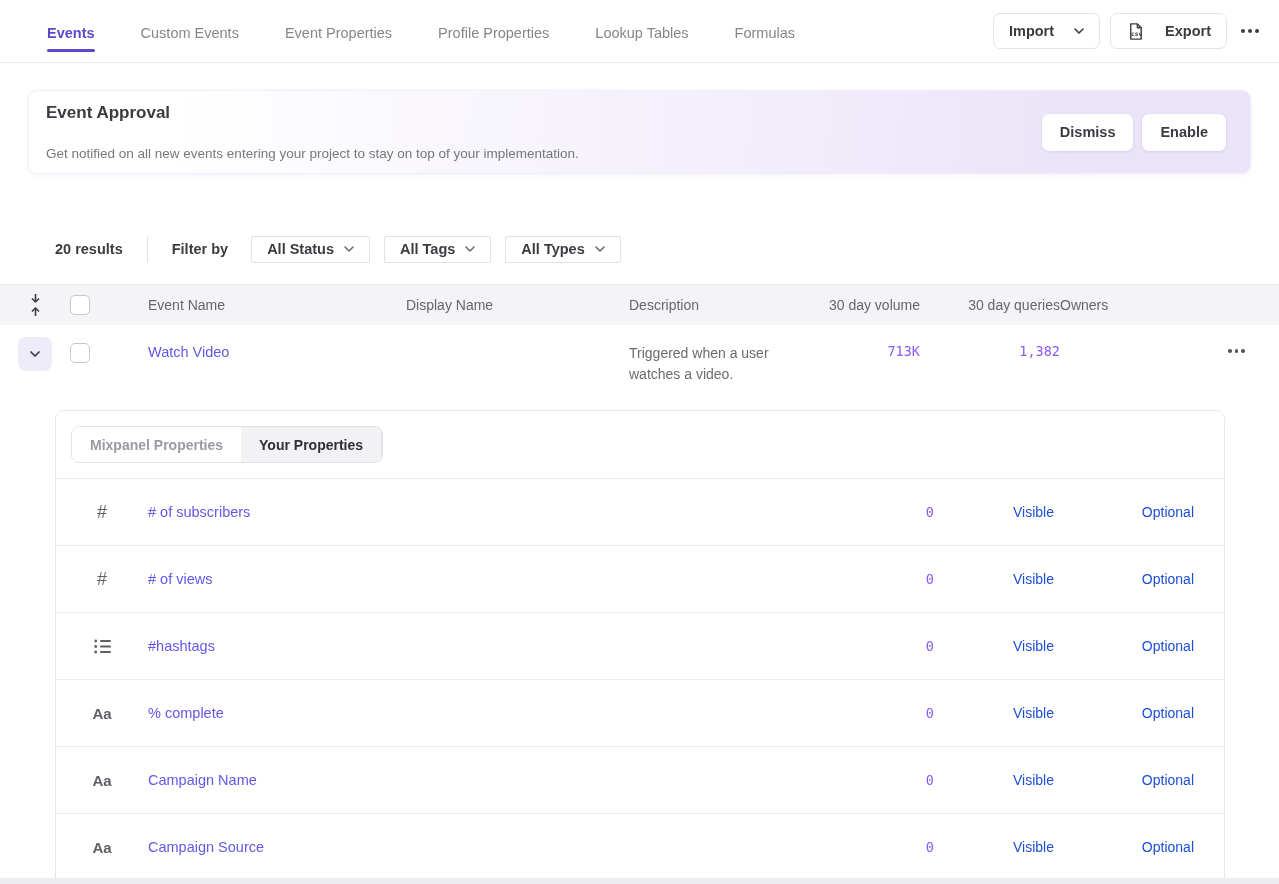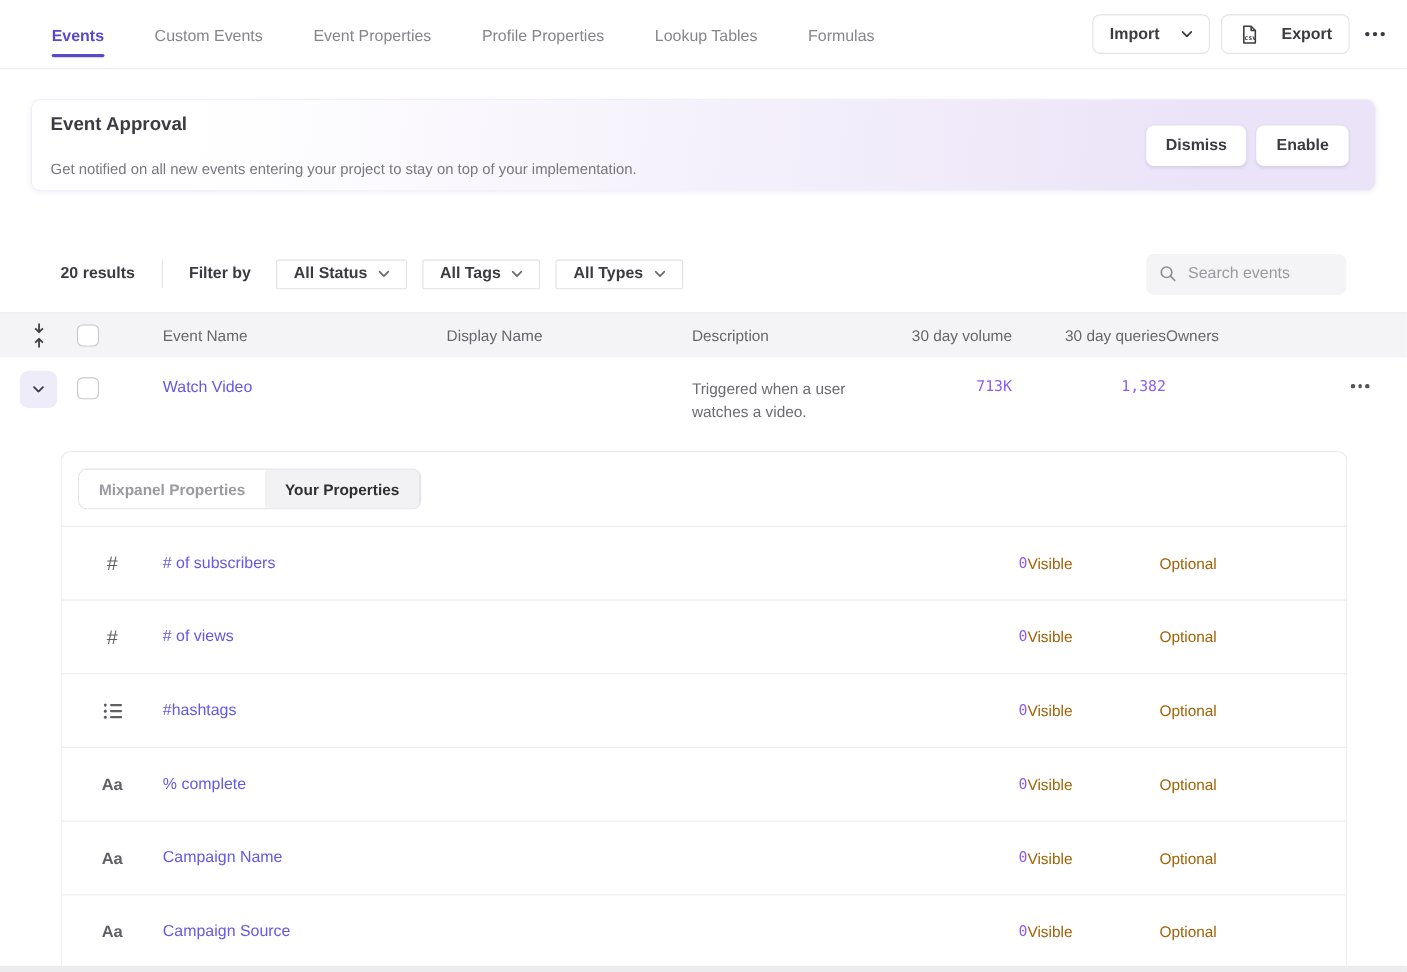--- a/index.html
+++ b/index.html
@@ -87,21 +87,21 @@
     color:#9a9aa1; background:#fff; cursor:pointer; }
   .seg.active { background:#f2f2f4; color:#2f2f34; border-right:1px solid #e3e3e7; }
 
   .prop-row { display:grid; grid-template-columns:92px 1fr 100px 120px 140px 30px;
     align-items:center; height:67px; border-bottom:1px solid #ececef; }
   .prop-icon { display:flex; justify-content:center; color:#5f5f65; }
   .glyph-hash { font-size:18px; font-weight:400; color:#5f5f65; }
   .glyph-text { font-size:15px; font-weight:600; color:#5f5f65; }
   .prop-link { font-size:14.5px; color:#6458e6; cursor:pointer; }
   .prop-val { text-align:right; }
-  .prop-flag { text-align:left; font-size:14px; color:#a16207; }
+  .prop-flag { text-align:right; font-size:14px; color:#1d4ed8; }
 
   .bottom-strip { position:absolute; left:0; bottom:0; width:1279px; height:6px; background:#ececee; }
 </style>
 </head>
 <body>
 
 <div class="page">
 
   <div class="topnav">
     <div class="nav-tabs">
@@ -174,27 +174,20 @@
       <svg class="chev" viewBox="0 0 10 6">
           <polyline points="1,1 5,5 9,1" fill="none" stroke="#6b6b71" stroke-width="1.6" stroke-linecap="round" stroke-linejoin="round"></polyline>
         </svg>
     </button>
     <button class="filter-btn">
       <span>All Types</span>
       <svg class="chev" viewBox="0 0 10 6">
           <polyline points="1,1 5,5 9,1" fill="none" stroke="#6b6b71" stroke-width="1.6" stroke-linecap="round" stroke-linejoin="round"></polyline>
         </svg>
     </button>
-    <div class="search-box">
-      <svg width="16" height="16" viewBox="0 0 16 16">
-        <circle cx="6.5" cy="6.5" r="4.8" fill="none" stroke="#8d8d94" stroke-width="1.5"></circle>
-        <line x1="10.3" y1="10.3" x2="14" y2="14" stroke="#8d8d94" stroke-width="1.5" stroke-linecap="round"></line>
-      </svg>
-      <input type="text" placeholder="Search events" style="">
-    </div>
   </div>
 
   <div class="thead tbl-grid">
     <div class="cell collapse-cell">
       <svg width="13" height="24" viewBox="0 0 13 24">
         <line x1="6.5" y1="1" x2="6.5" y2="8" stroke="#3b3b41" stroke-width="1.6"></line>
         <polyline points="3,5.5 6.5,9 10,5.5" fill="none" stroke="#3b3b41" stroke-width="1.6" stroke-linejoin="round"></polyline>
         <line x1="6.5" y1="23" x2="6.5" y2="16" stroke="#3b3b41" stroke-width="1.6"></line>
         <polyline points="3,18.5 6.5,15 10,18.5" fill="none" stroke="#3b3b41" stroke-width="1.6" stroke-linejoin="round"></polyline>
       </svg>

